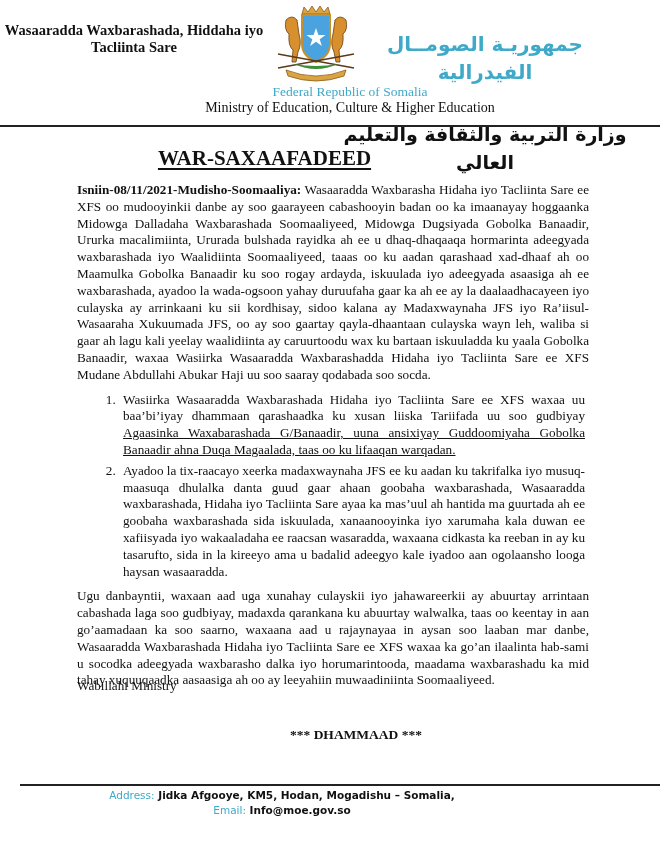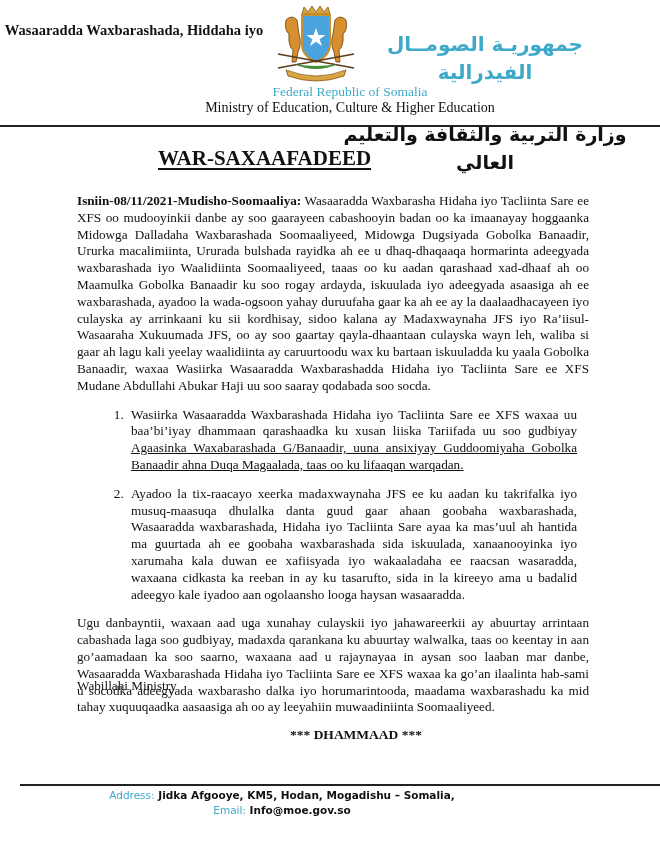--- a/index.html
+++ b/index.html
@@ -9,37 +9,38 @@
     .hdr-left .min { color: #111; font-size: 14.5px; }
     .emblem { position: absolute; left: 272px; top: 4px; width: 88px; height: 78px; }
     .hdr-right { position: absolute; right: 30px; top: 30px; width: 290px; text-align: center; font-family: "DejaVu Sans", sans-serif; font-weight: bold; direction: rtl; line-height: 28px; }
     .hdr-right .rep-ar { color: #3fa9c9; font-size: 20px; }
     .hdr-right .min-ar { color: #111; font-size: 19px; margin-top: 34px; }
     .hdr-center { position: absolute; left: 0; width: 660px; top: 84px; text-align: center; font-weight: normal; line-height: 16px; }
     .hdr-center .rep-en { color: #3fa9c9; font-size: 13.5px; margin-left: 40px; }
     .hdr-center .min-en { color: #111; font-size: 14px; margin-left: 40px; }
     .rule-top { position: absolute; left: 0; right: 0; top: 125px; height: 2px; background: #222; }
     .title { position: absolute; left: 0; width: 529px; top: 146px; text-align: center; font-size: 21px; font-weight: bold; text-decoration: underline; text-underline-offset: 3px; }
-    .body { position: absolute; left: 77px; width: 512px; top: 193px; font-size: 13.2px; line-height: 16.8px; text-align: justify; }
+    .body { position: absolute; left: 77px; width: 512px; top: 182px; font-size: 13.2px; line-height: 16.8px; text-align: justify; }
     .body p { margin: 0 0 8px 0; }
     .body b { font-weight: bold; }
     .body ol { margin: 0 0 8px 0; padding-left: 38px; }
-    .body li { padding-left: 4px; margin: 12px; }
+    .body li { padding-left: 4px; margin: 4px; }
     .u { text-decoration: underline; }
     .sign { position: absolute; left: 77px; top: 678px; font-size: 13.2px; }
     .end { position: absolute; left: 0; width: 660px; top: 727px; text-align: center; font-size: 13.5px; font-weight: bold; margin-left: 26px; }
     .rule-bot { position: absolute; left: 20px; right: 0; top: 784px; height: 2px; background: #222; }
     .footer { position: absolute; left: 0; width: 564px; top: 788px; text-align: center; font-family: "DejaVu Sans", sans-serif; font-size: 10.5px; font-weight: bold; line-height: 15px; }
     .footer .lbl { color: #3fa9c9; font-weight: normal; }
   </style>
 </head>
 <body>
 
 <div class="hdr-left">
   <div class="min">Wasaaradda Waxbarashada, Hiddaha iyo</div>
+  <div class="min">Tacliinta Sare</div>
 </div>
 
 <div class="emblem">
   <svg width="88" height="78" viewBox="0 0 88 78">
 
     <path d="M30 10 L32 3 L36 8 L40 2 L44 8 L48 2 L52 8 L56 3 L58 10 Z" fill="#d9a441" stroke="#8a5a1a" stroke-width="0.8"></path>
 
     <path d="M30 11 H58 V40 Q58 52 44 58 Q30 52 30 40 Z" fill="#4aa3df" stroke="#c8902a" stroke-width="2"></path>
     <polygon points="44,24 46.4,31 53.5,31 47.7,35.3 49.9,42 44,37.8 38.1,42 40.3,35.3 34.5,31 41.6,31" fill="#ffffff"></polygon>
 

